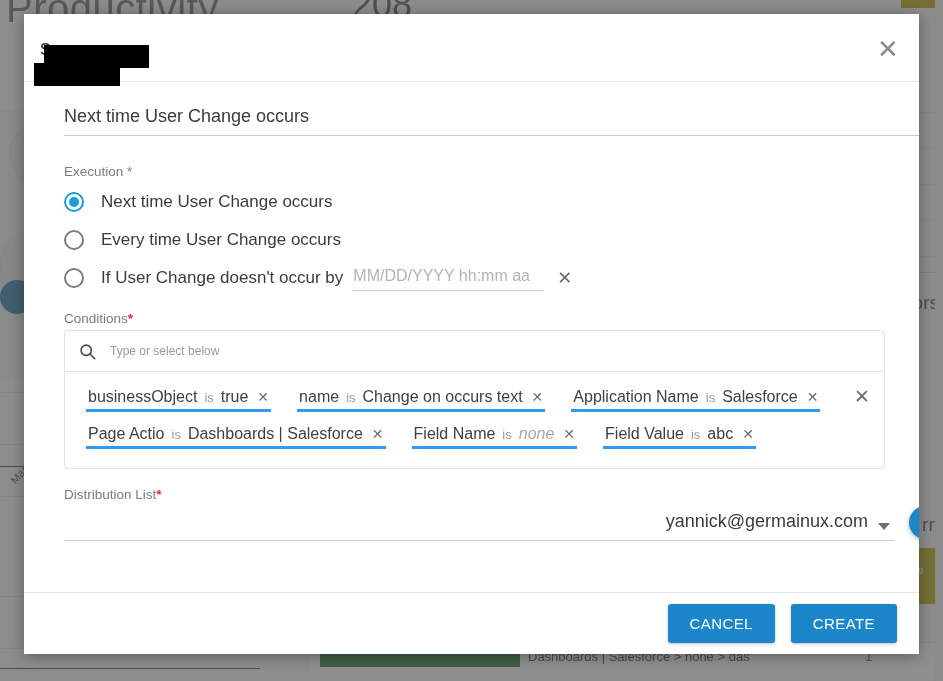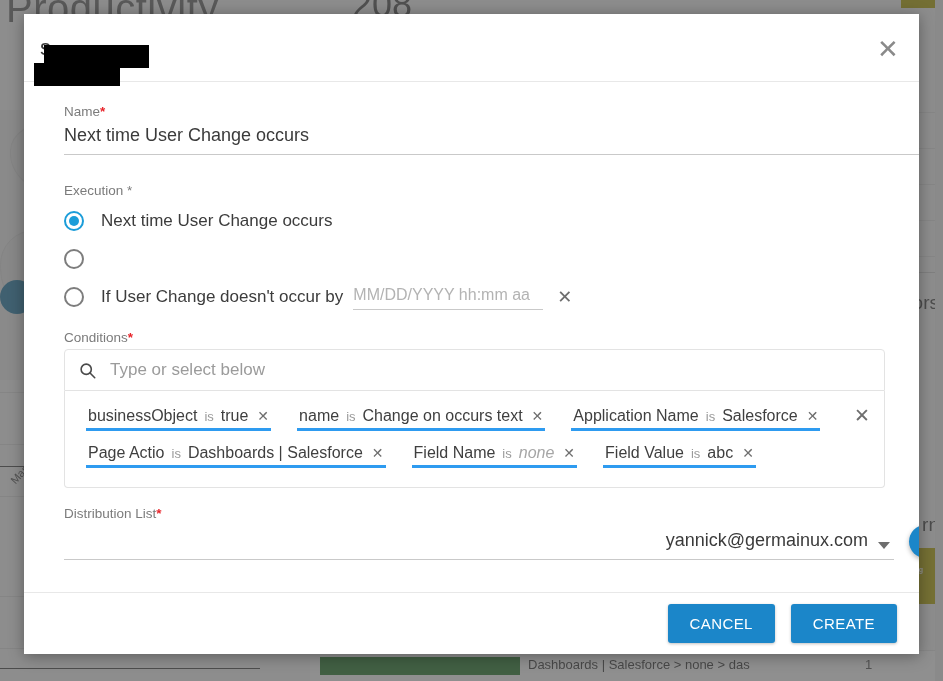--- a/index.html
+++ b/index.html
@@ -63,21 +63,21 @@
   }
   .bg-yellow-card {
     position:absolute; right:0; top:548px; width:48px; height:56px;
     background:#b5a90c;
   }
   .bg-smalltxt {
     position:absolute; font-size:7px; color:#2b2b2b; white-space:nowrap;
     font-weight:bold;
   }
   .bg-bottom-strip {
-    position:absolute; left:310px; bottom:0; width:633px; height:31px;
+    position:absolute; left:310px; bottom:8px; width:633px; height:31px;
     background:#fafafa; border-top:1px solid #e4e4e4;
   }
   .bg-greenbar {
     position:absolute; left:10px; top:6px; width:200px; height:18px;
     background:#2e7d32;
   }
   .bg-bottom-txt {
     position:absolute; left:218px; top:6px; font-size:13px; color:#3f3f3f;
     white-space:nowrap;
   }
@@ -170,21 +170,21 @@
   }
 
   
   .search-box {
     border:1px solid #e3e3e3; border-radius:4px 4px 0 0;
     height:42px; display:flex; align-items:center; padding:0 14px;
     background:#fff;
   }
   .search-icon { margin-right:12px; display:flex; }
   .search-input {
-    border:none; outline:none; flex:1; font-size:17px; color:#a21caf;
+    border:none; outline:none; flex:1; font-size:12px; color:#a21caf;
     font-family:"Liberation Sans", sans-serif; background:transparent;
   }
   .search-input::placeholder { color:#9b9b9b; }
 
   .chips-box {
     border:1px solid #e3e3e3; border-top:none; border-radius:0 0 4px 4px;
     padding:10px 8px 12px 8px; background:#fff;
     position:relative; min-height:82px;
   }
   .chips-rows { padding-right:48px; }
@@ -300,36 +300,34 @@
     <div class="modal-title">
       <span class="redaction redact-a"></span>
       <span class="redaction redact-b"></span>
       <span>s</span>
     </div>
     <div class="close-x">✕</div>
   </div>
 
   <div class="modal-body">
 
-    <div class="field-label">
-      <span>Name</span><span class="req">*</span>
-    </div>
     <input class="text-field" type="text" value="Next time User Change occurs" style="">
 
     <div class="block-gap"></div>
 
     <div class="field-label">Execution *</div>
 
     <div class="radio-row">
       <span class="radio on"></span>
       <span class="radio-lbl">Next time User Change occurs</span>
     </div>
 
     <div class="radio-row">
       <span class="radio"></span>
+      <span class="radio-lbl">Every time User Change occurs</span>
     </div>
 
     <div class="radio-row">
       <span class="radio"></span>
       <span class="radio-lbl">If User Change doesn't occur by</span>
       <span class="date-wrap">
         <input class="date-input" type="text" placeholder="MM/DD/YYYY hh:mm aa" style="">
         <span class="date-clear">✕</span>
       </span>
     </div>

